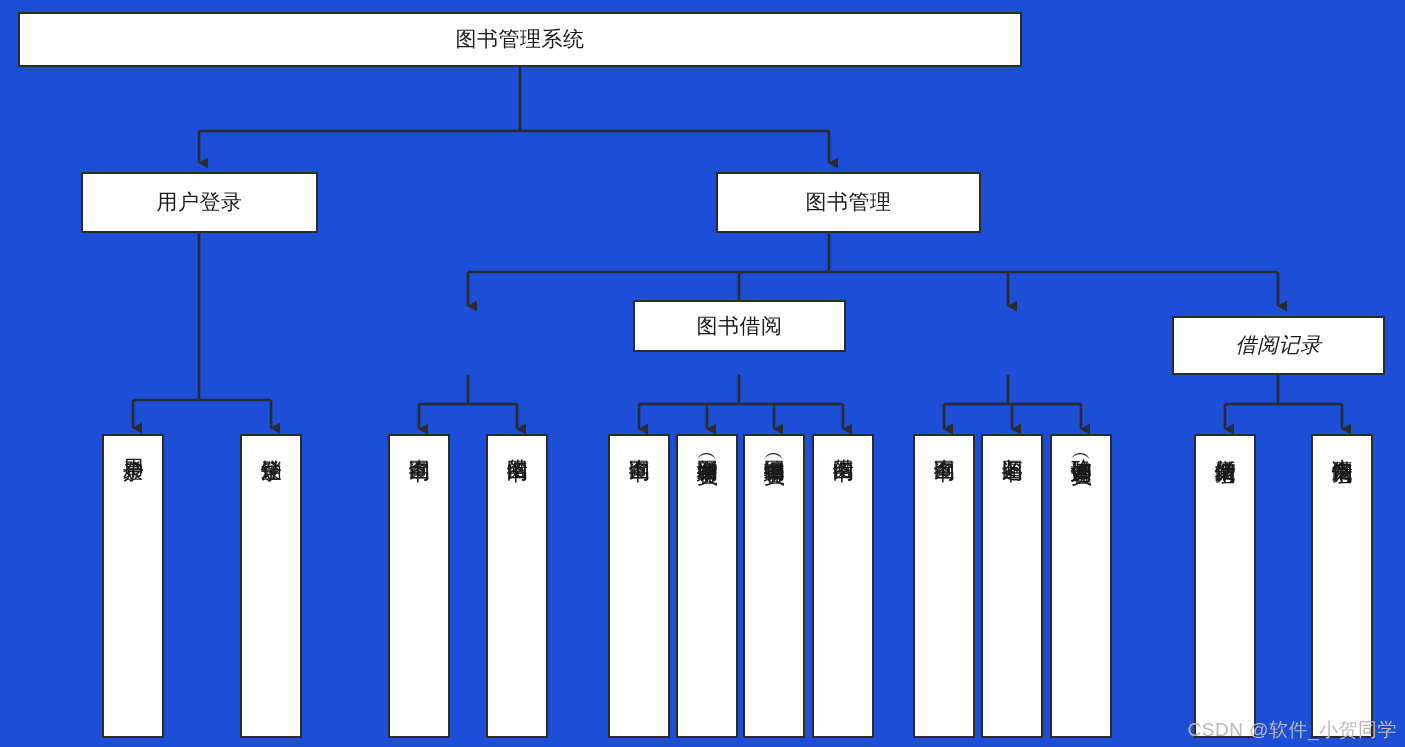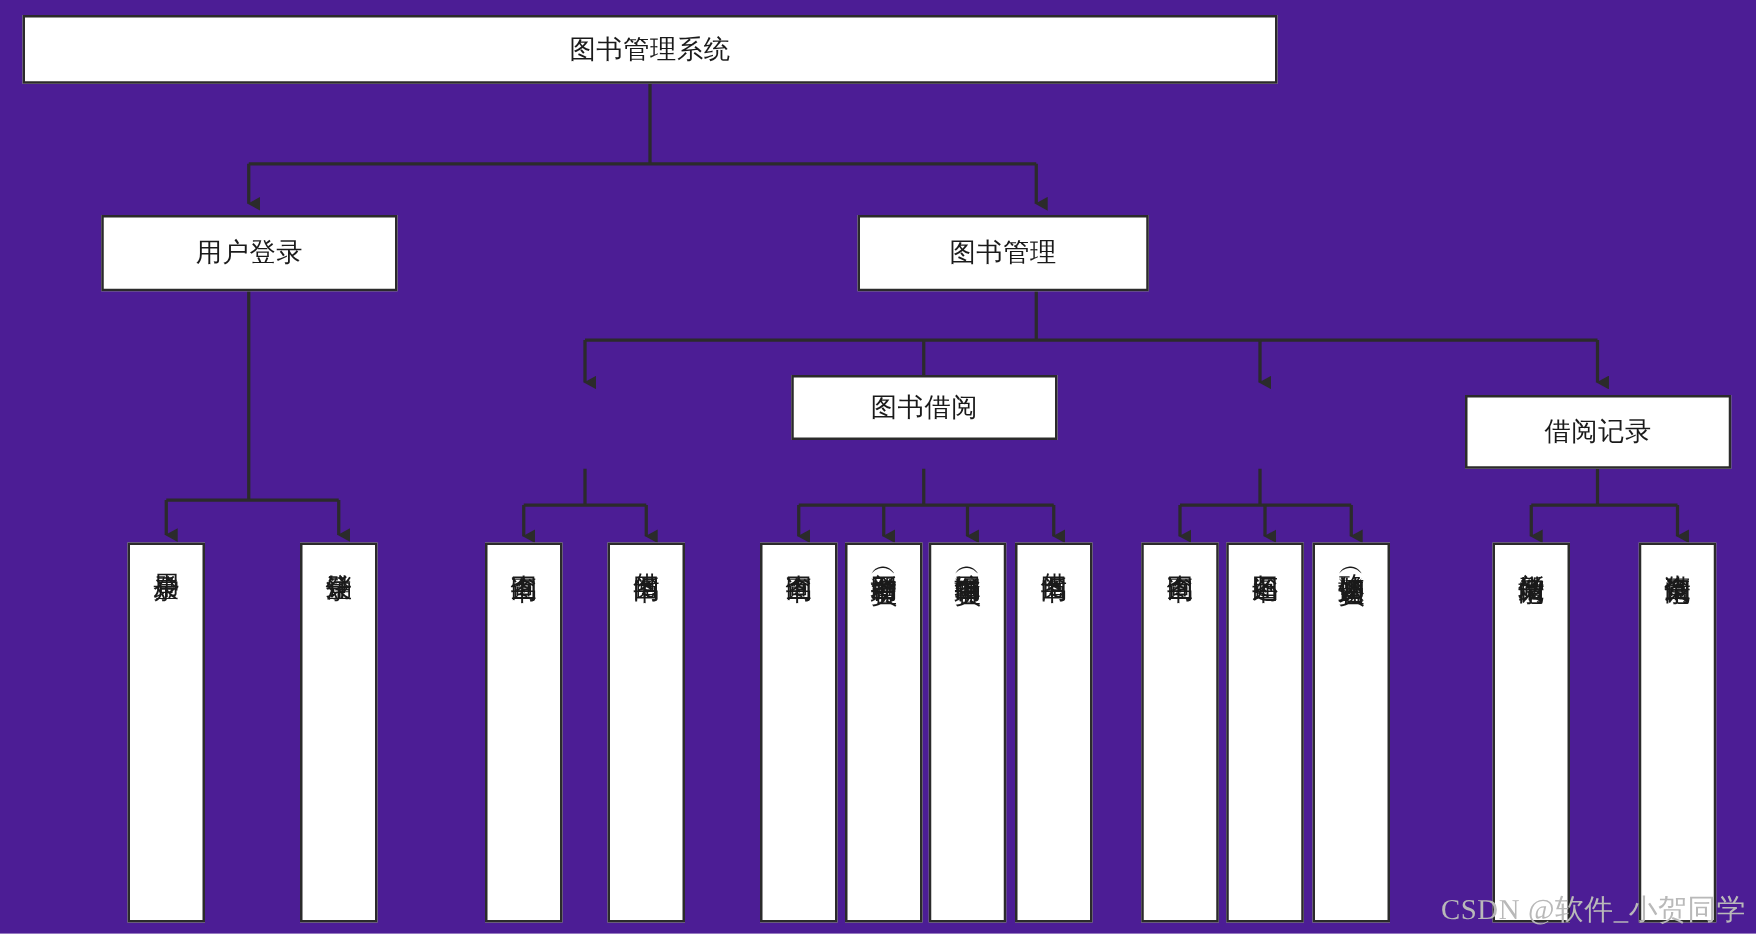--- a/index.html
+++ b/index.html
@@ -8,21 +8,21 @@
     padding: 0;
     background: #ffffff;
   }
   body {
     font-family: "DejaVu Sans", "Liberation Sans", sans-serif;
   }
   #canvas {
     position: relative;
     width: 1405px;
     height: 747px;
-    background: #4c1d95;
+    background: #1d4ed8;
     overflow: hidden;
   }
   #edges {
     position: absolute;
     left: 0;
     top: 0;
     width: 1405px;
     height: 747px;
   }
   .node {
@@ -58,27 +58,27 @@
     text-orientation: upright;
     font-size: 21px;
     line-height: 1.35;
     letter-spacing: 1px;
     white-space: nowrap;
   }
   #watermark {
     position: absolute;
     right: 8px;
     bottom: 4px;
-    font-size: 23px;
+    font-size: 19px;
     color: #b9b9b9;
     letter-spacing: 0.5px;
     white-space: nowrap;
     z-index: 5;
     pointer-events: none;
-    font-family: Liberation Serif, serif;
+    font-family: Liberation Sans, sans-serif;
   }
 </style>
 </head>
 <body>
 
 <div id="canvas">
 
   <svg id="edges" viewBox="0 0 1405 747" xmlns="http://www.w3.org/2000/svg">
     <defs>
       <marker id="arrow" viewBox="0 0 12 12" refX="6" refY="10" markerWidth="11" markerHeight="11" orient="auto-start-reverse" markerUnits="userSpaceOnUse">
@@ -133,31 +133,31 @@
   </svg>
 
   <div class="node horizontal" style="left:18px; top:12px; width:1004px; height:55px;">
     <span class="node-label">图书管理系统</span>
   </div>
 
   <div class="node horizontal" style="left:81px; top:172px; width:237px; height:61px;">
     <span class="node-label">用户登录</span>
   </div>
 
-  <div class="node horizontal" style="left:686px; top:172px; width:233px; height:61px;">
+  <div class="node horizontal" style="left:716px; top:172px; width:265px; height:61px;">
     <span class="node-label">图书管理</span>
   </div>
 
 
   <div class="node horizontal" style="left:633px; top:300px; width:213px; height:52px;">
     <span class="node-label">图书借阅</span>
   </div>
 
 
-  <div class="node horizontal" style="left:1172px; top:316px; width:213px; height:59px;">
+  <div class="node horizontal" style="left:1172px; top:316px; width:213px; height:59px;font-style:italic;">
     <span class="node-label">借阅记录</span>
   </div>
 
   <div class="node vertical" style="left:102px; top:434px; width:62px; height:304px;">
     <span class="node-label">用户登录</span>
   </div>
 
   <div class="node vertical" style="left:240px; top:434px; width:62px; height:304px;">
     <span class="node-label">注销登录</span>
   </div>

